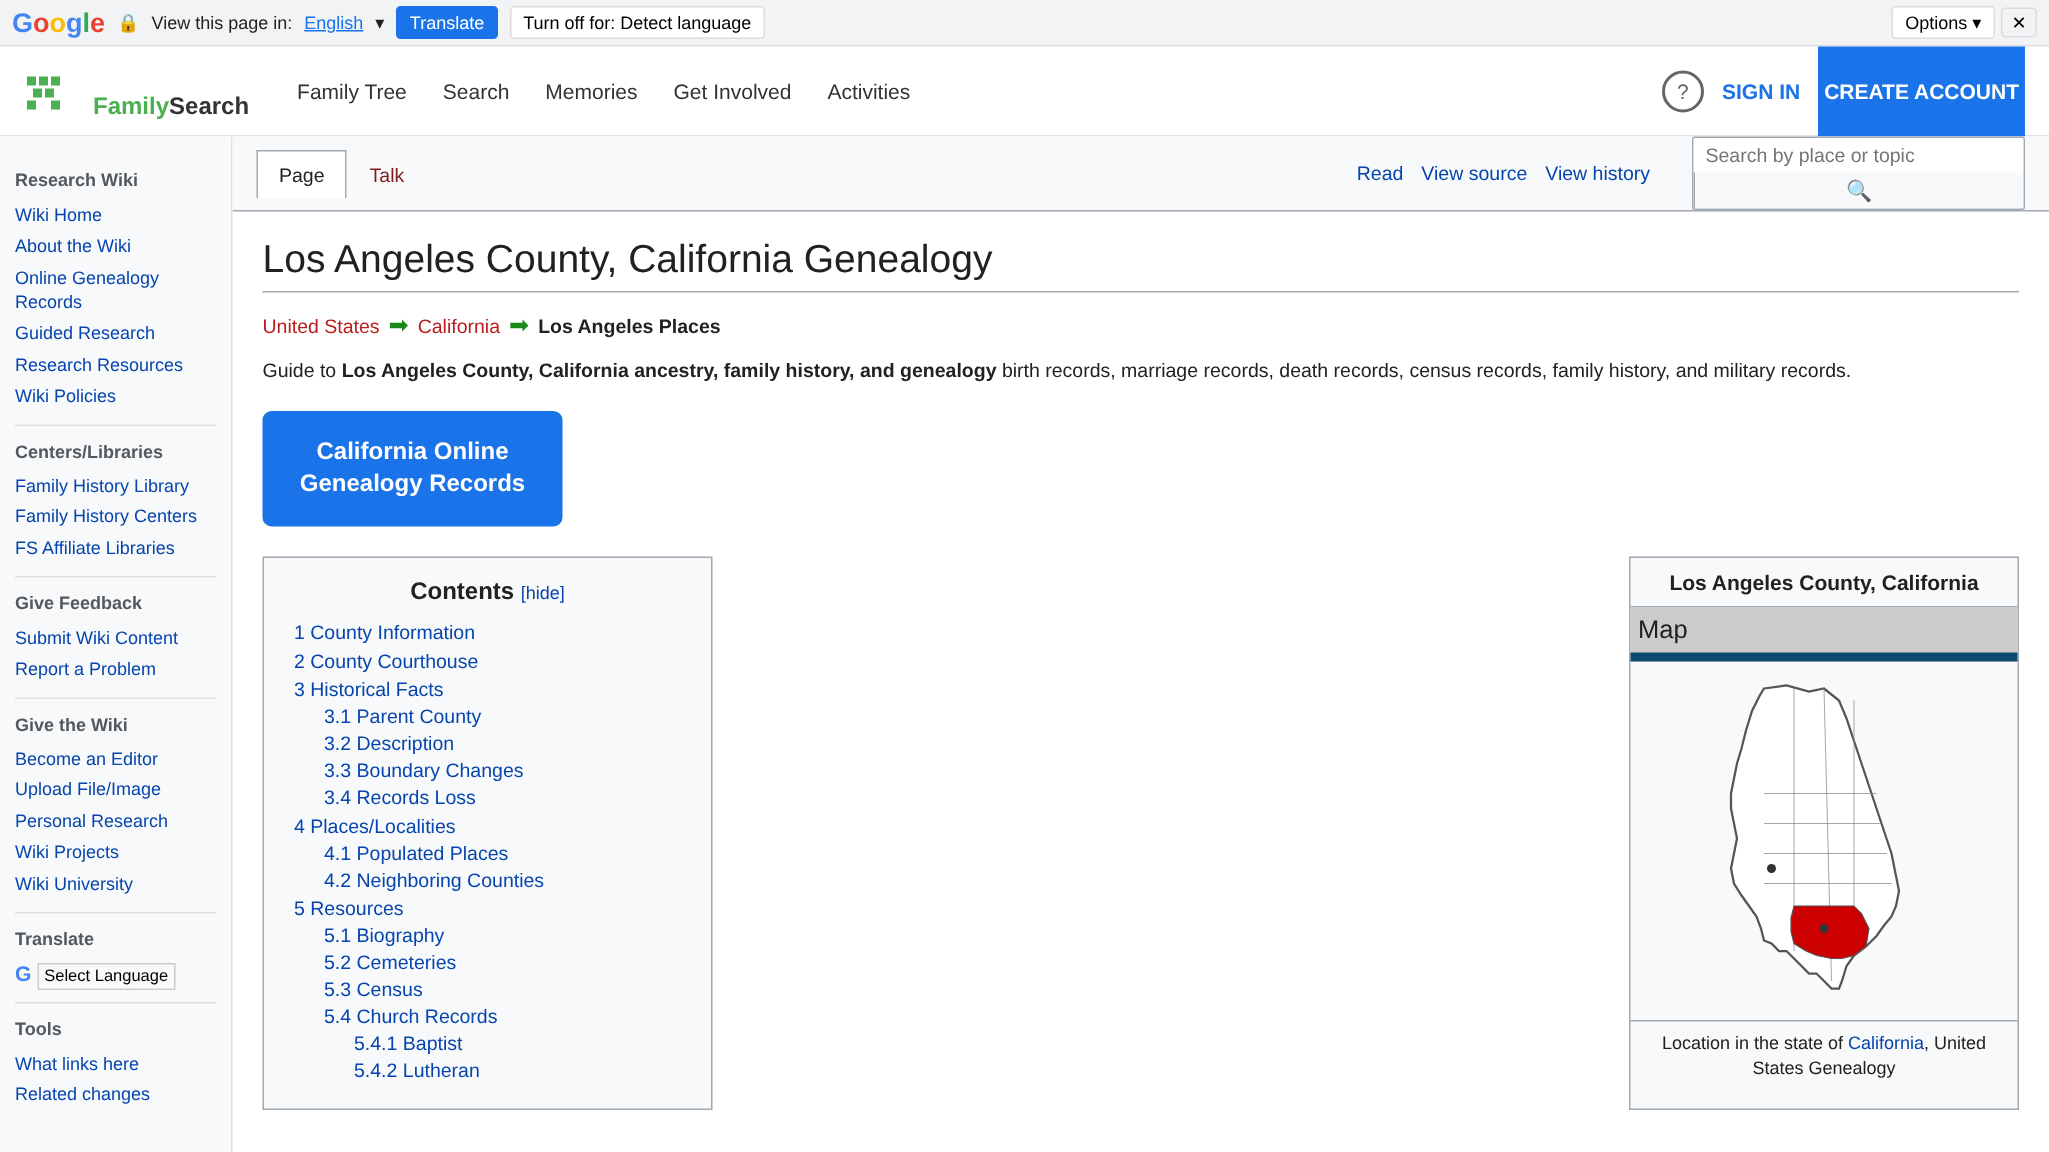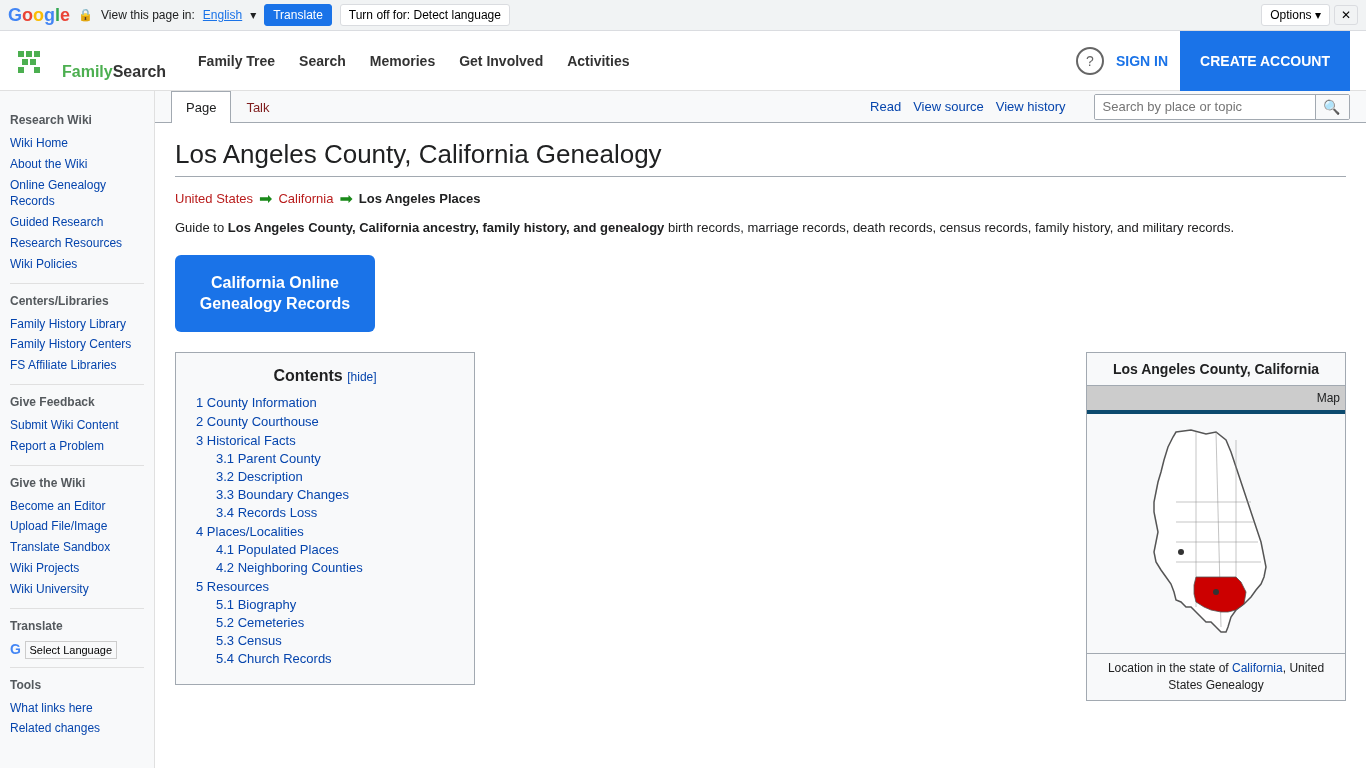--- a/index.html
+++ b/index.html
@@ -79,21 +79,21 @@
     .main-nav {
       display: flex;
       gap: 0;
       flex: 1;
     }
     .main-nav a {
       text-decoration: none;
       color: #333;
       padding: 8px 12px;
       font-size: 14px;
-      font-weight: 700;
+      font-weight: 400;
     }
     .header-actions {
       display: flex;
       align-items: center;
       gap: 12px;
     }
     .help-icon {
       width: 28px;
       height: 28px;
       border-radius: 50%;
@@ -109,21 +109,21 @@
       color: #1a73e8;
       font-weight: bold;
       font-size: 14px;
       text-decoration: none;
       cursor: pointer;
     }
     .create-account-btn {
       background: #1a73e8;
       color: #fff;
       border: none;
-      padding: 10px 20px;
+      padding: 10px 4px;
       font-size: 14px;
       font-weight: bold;
       cursor: pointer;
       height: 60px;
     }
 
     
     .page-layout {
       display: flex;
       min-height: calc(768px - 90px);
@@ -199,20 +199,21 @@
       font-size: 13px;
       color: #0645ad;
       text-decoration: none;
     }
     .search-box {
       display: flex;
       border: 1px solid #a2a9b1;
       border-radius: 2px;
       overflow: hidden;
       margin-left: 16px;
+      flex-direction: column;
     }
     .search-box input {
       border: none;
       padding: 4px 8px;
       font-size: 13px;
       width: 220px;
       outline: none;
       color: #72777d;
     }
     .search-box button {
@@ -346,25 +347,25 @@
       font-size: 13px;
     }
     .info-box-title {
       text-align: center;
       font-weight: bold;
       padding: 8px;
       font-size: 14px;
       border-bottom: 1px solid #a2a9b1;
     }
     .info-box-subtitle {
-      text-align: right;
+      text-align: left;
       background: #ccc;
       padding: 5px;
-      font-size: 12px;
-      border-bottom: 4px solid #0c4a6e;
+      font-size: 17px;
+      border-bottom: 6px solid #0c4a6e;
     }
     .info-box-map {
       padding: 8px;
       text-align: center;
     }
     .info-box-caption {
       text-align: center;
       padding: 6px 8px;
       font-size: 12px;
       border-top: 1px solid #a2a9b1;
@@ -448,21 +449,21 @@
 
     <hr class="sidebar-divider">
     <div class="sidebar-section-title">Give Feedback</div>
     <a href="#">Submit Wiki Content</a>
     <a href="#">Report a Problem</a>
 
     <hr class="sidebar-divider">
     <div class="sidebar-section-title">Give the Wiki</div>
     <a href="#">Become an Editor</a>
     <a href="#">Upload File/Image</a>
-    <a href="#">Translate Sandbox</a>
+    <a href="#">Personal Research</a>
     <a href="#">Wiki Projects</a>
     <a href="#">Wiki University</a>
 
     <hr class="sidebar-divider">
     <div class="sidebar-section-title">Translate</div>
     <div class="translate-section">
       <span style="color:#4285F4;font-weight:bold;font-size:14px;">G</span>
       <button style="background:none;border:1px solid #ccc;font-size:11px;padding:2px 4px;cursor:pointer;">Select Language</button>
     </div>
 
@@ -539,20 +540,24 @@
                 </ul>
               </li>
               <li>
                 <a href="#"><span>5 </span><span>Resources</span></a>
                 <ul class="sub-list">
                   <li><a href="#">5.1 <span>Biography</span></a></li>
                   <li><a href="#">5.2 <span>Cemeteries</span></a></li>
                   <li><a href="#">5.3 <span>Census</span></a></li>
                   <li>
                     <a href="#">5.4 <span>Church Records</span></a>
+                    <ul class="sub-sub-list">
+                      <li><a href="#">5.4.1 <span>Baptist</span></a></li>
+                      <li><a href="#">5.4.2 <span>Lutheran</span></a></li>
+                    </ul>
                   </li>
                 </ul>
               </li>
             </ul>
           </div>
         </div>
 
         <div class="info-box">
           <div class="info-box-title">Los Angeles County, California</div>
           <div class="info-box-subtitle">Map</div>

